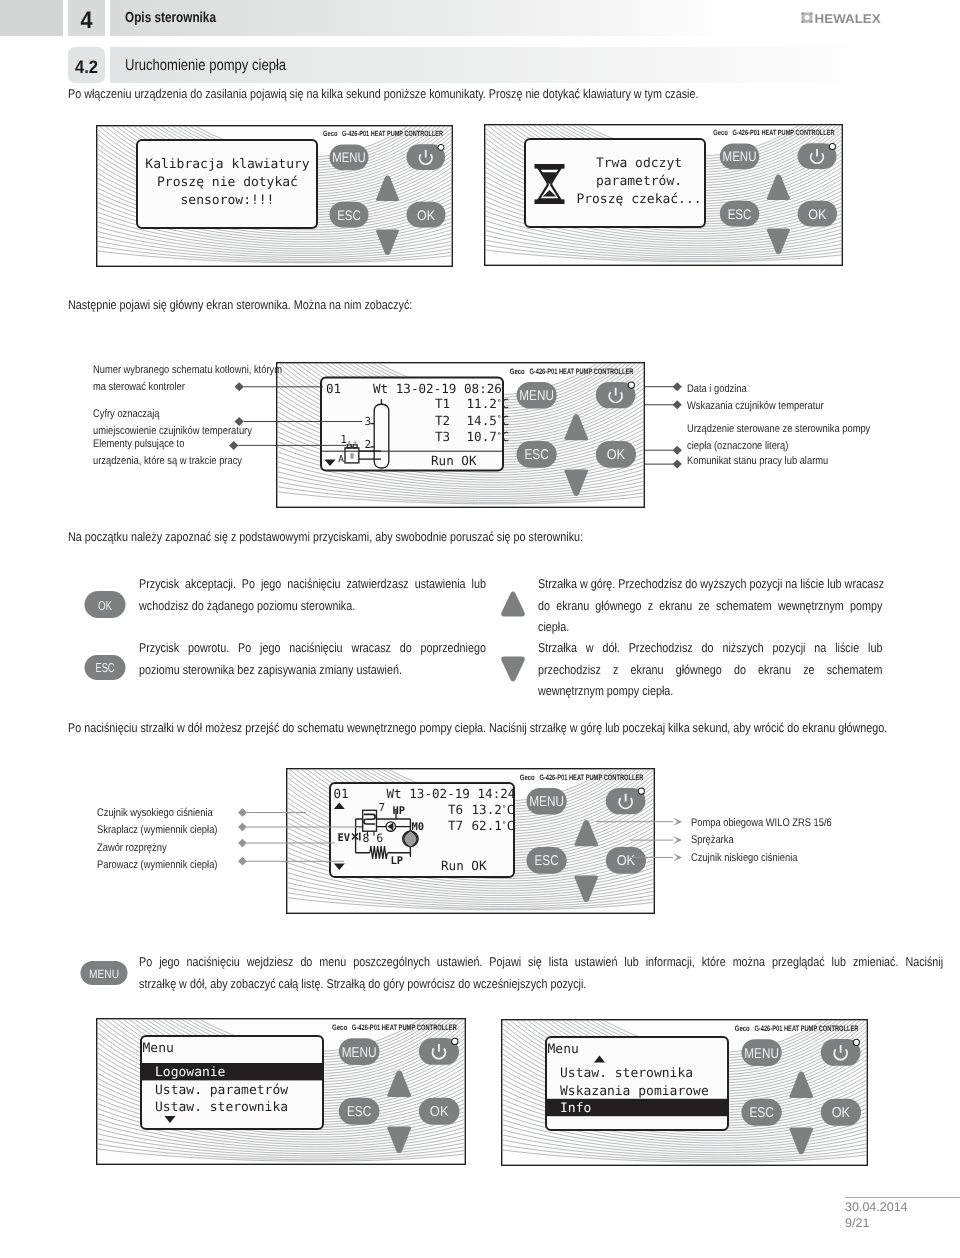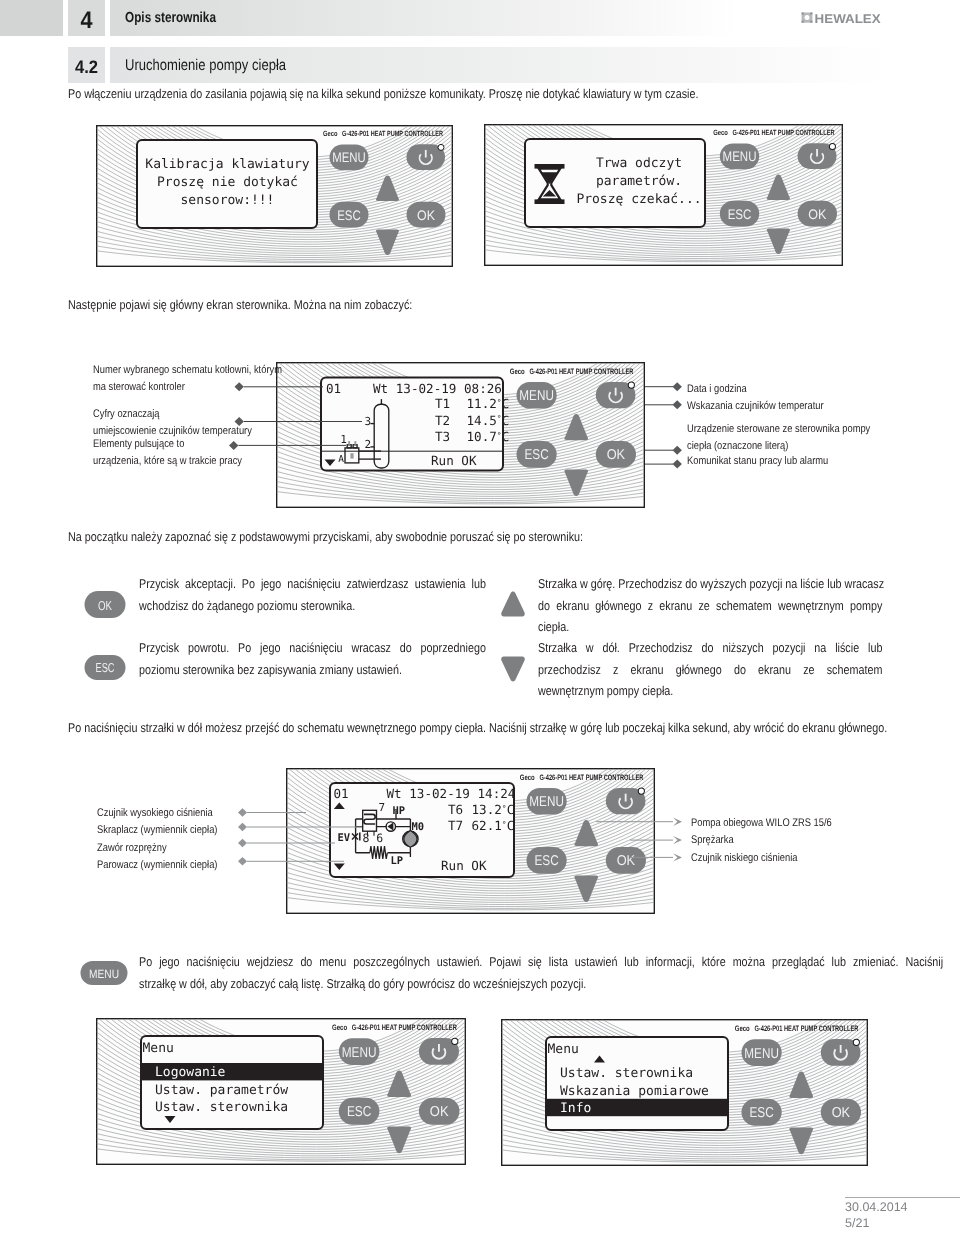--- a/index.html
+++ b/index.html
@@ -9,21 +9,21 @@
   .abs{position:absolute;}
   #hdr-leftband{left:0;top:0;width:63px;height:36px;background:#d3d5d5;}
   #hdr-numbox{left:68px;top:0;width:37px;height:36px;background:#d9dbdb;}
   #hdr-numbox span{display:block;text-align:center;line-height:41px;font-size:24px;font-weight:bold;color:#1a1a1a;
      transform:scaleX(0.9);transform-origin:50% 0;}
   #hdr-titlebar{left:110px;top:0;width:678px;height:36px;
      background:linear-gradient(to right,#d9dbdb 0%,#dcdddd 9%,#e6e7e7 36%,#f4f4f4 70%,#fdfdfd 88%,#fff 93%);}
   #hdr-titlebar .t{position:absolute;left:14.5px;top:0;line-height:37px;font-size:14.6px;font-weight:bold;color:#1a1a1a;
      transform:scaleX(0.807);transform-origin:0 0;}
   #brand{position:absolute;left:801px;top:11px;}
-  #sec-numbox{left:68px;top:47px;width:37px;height:36px;background:#e2e3e4;}
+  #sec-numbox{left:68px;top:47px;width:37px;height:36px;background:#e2e3e4;border-radius:7px;}
   #sec-numbox span{display:block;text-align:center;line-height:40px;font-size:18px;font-weight:bold;color:#1a1a1a;
      transform:scaleX(0.92);transform-origin:50% 0;}
   #sec-titlebar{left:110px;top:47px;width:850px;height:36px;
      background:linear-gradient(to right,#e2e3e4 0%,#e5e6e6 9%,#ebecec 36%,#f7f7f7 70%,#fefefe 88%,#fff 93%);}
   #sec-titlebar .t{position:absolute;left:14.5px;top:0;line-height:37px;font-size:15.6px;font-weight:normal;color:#1a1a1a;
      transform:scaleX(0.837);transform-origin:0 0;}
   .btext{font-size:12.8px;color:#231f20;line-height:21.7px;
      transform:scaleX(0.842);transform-origin:0 0;}
   .jl{text-align:justify;text-align-last:justify;white-space:nowrap;}
   .jl.lastl{text-align-last:left;}
@@ -744,13 +744,13 @@
   <rect x="0.5" y="0" width="47" height="24" rx="12" fill="#7d7f81"></rect>
   <text x="24" y="16.5" font-size="12" fill="#f0f0f0" text-anchor="middle" textLength="30" lengthAdjust="spacingAndGlyphs">MENU</text>
 </svg>
 <div class="abs btext" id="menunote" style="left:139px;top:951px;width:955px;">
     <div class="jl" style="width:955px">Po jego naciśnięciu wejdziesz do menu poszczególnych ustawień. Pojawi się lista ustawień lub informacji, które można przeglądać lub zmieniać. Naciśnij</div>
     <div class="jl lastl" style="width:955px">strzałkę w dół, aby zobaczyć całą listę. Strzałką do góry powrócisz do wcześniejszych pozycji.</div>
   </div>
 
 <div class="abs" id="footrule"></div>
 <div class="abs" id="footdate">30.04.2014</div>
-<div class="abs" id="footpage">5/21</div>
+<div class="abs" id="footpage">9/21</div>
 
 </body></html>

